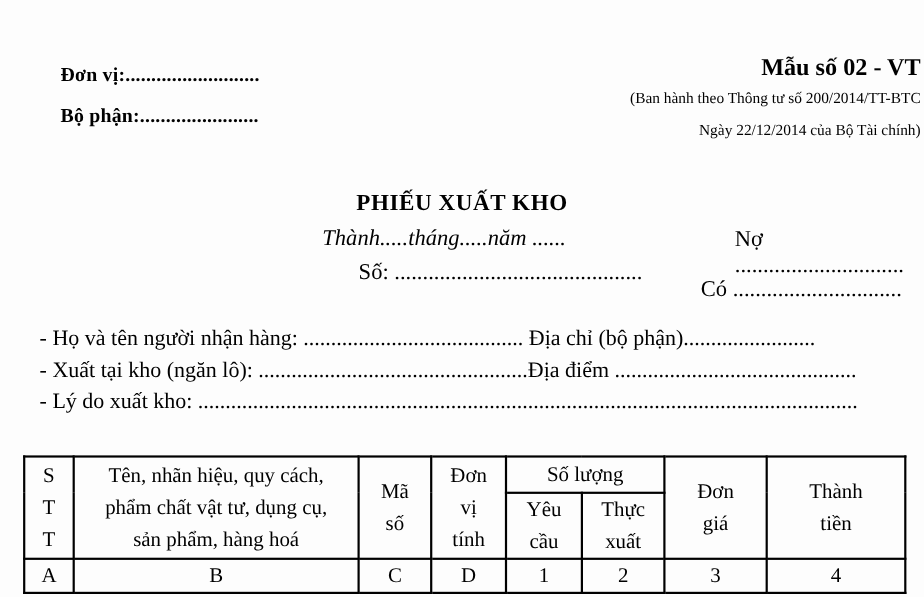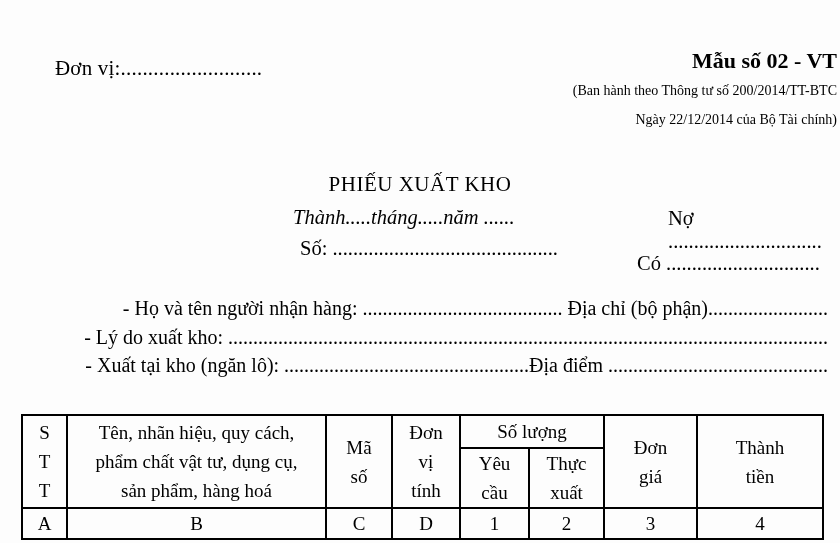--- a/index.html
+++ b/index.html
@@ -9,54 +9,53 @@
     color: #000;
     font-family: "Liberation Serif", serif;
     position: relative;
     overflow: hidden;
   }
   .abs { position: absolute; }
 
   
   .org-block {
     left: 55px; top: 50px;
-    font-weight: normal;
-    font-size: 21px;
+    font-weight: bold;
+    font-size: 18px;
     line-height: 37px;
     letter-spacing: 0.2px;
   }
 
   
   .form-ref {
     left: 425px; top: 46px; width: 412px;
     text-align: right;
   }
   .form-no { font-weight: bold; font-size: 22px; line-height: 30px; }
   .issued  { font-size: 14px; line-height: 29px; }
 
   
   .doc-title {
     left: 0; top: 172px; width: 840px;
     text-align: center;
-    font-weight: normal;
+    font-weight: bold;
     font-size: 21px;
     letter-spacing: 0.5px;
   }
   .date-line   { left: 293px; top: 206px; font-style: italic; font-size: 20.5px; }
-  .number-line { left: 300px; top: 237px; font-size: 20.5px; }
+  .number-line { left: 326px; top: 237px; font-size: 20.5px; }
   .debit-line  { left: 637px; top: 207px; font-size: 20.5px; margin-left: 31px; }
   .credit-line { left: 637px; top: 252px; font-size: 20.5px; }
 
   
   .info-block {
     left: 36px; top: 294px; width: 792px;
     font-size: 20px;
     line-height: 28.5px;
     white-space: nowrap;
-    text-align: right;
   }
 
   
   table.items {
     position: absolute;
     left: 21px; top: 414px;
     border-collapse: collapse;
     table-layout: fixed;
   }
   table.items td {
@@ -76,38 +75,39 @@
   tr.r2 { height: 60px; }
   tr.r3 { height: 31px; }
 </style>
 </head>
 <body>
 
 <div>
 
   <div class="abs org-block">
     <div>Đơn vị:..........................</div>
+    <div>Bộ phận:.......................</div>
   </div>
 
   <div class="abs form-ref">
     <div class="form-no">Mẫu số 02 - VT</div>
     <div class="issued">(Ban hành theo Thông tư số 200/2014/TT-BTC</div>
     <div class="issued">Ngày 22/12/2014 của Bộ Tài chính)</div>
   </div>
 
   <div class="abs doc-title">PHIẾU XUẤT KHO</div>
   <div class="abs date-line">Thành.....tháng.....năm ......</div>
   <div class="abs number-line">Số: ............................................</div>
   <div class="abs debit-line">Nợ ..............................</div>
   <div class="abs credit-line">Có ..............................</div>
 
   <div class="abs info-block">
     <div>- Họ và tên người nhận hàng: ........................................ Địa chỉ (bộ phận)........................</div>
+    <div>- Xuất tại kho (ngăn lô): .................................................Địa điểm ............................................</div>
     <div>- Lý do xuất kho: ........................................................................................................................</div>
-    <div>- Xuất tại kho (ngăn lô): .................................................Địa điểm ............................................</div>
   </div>
 
   <table class="items">
     <colgroup>
       <col style="width:45px">
       <col style="width:259px">
       <col style="width:66px">
       <col style="width:68px">
       <col style="width:69px">
       <col style="width:75px">

